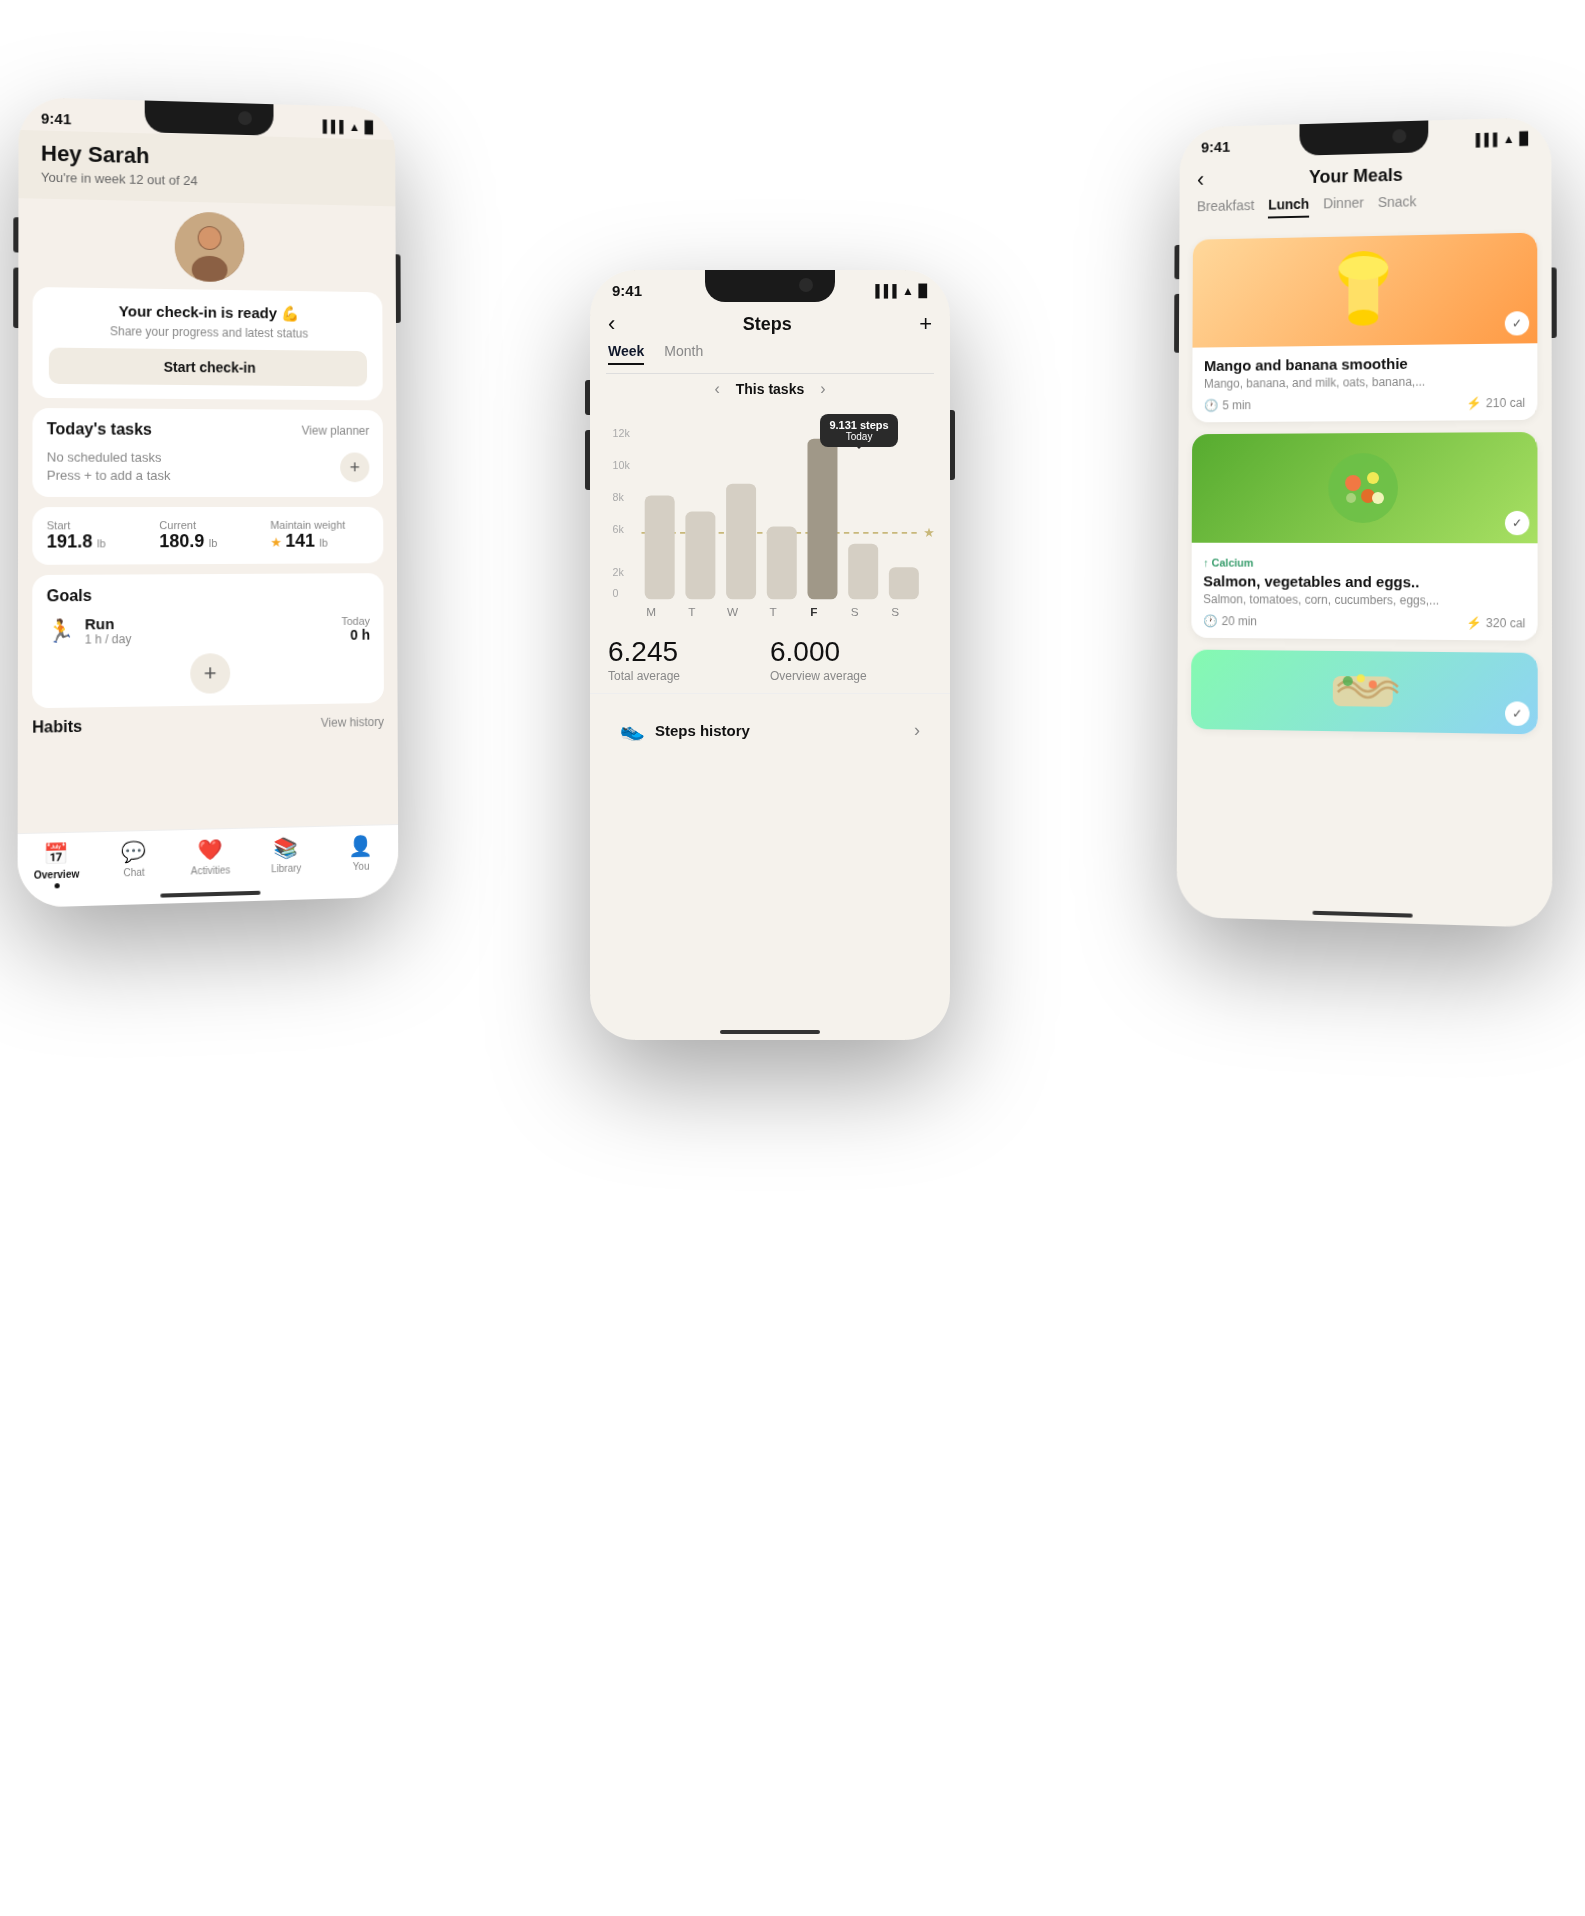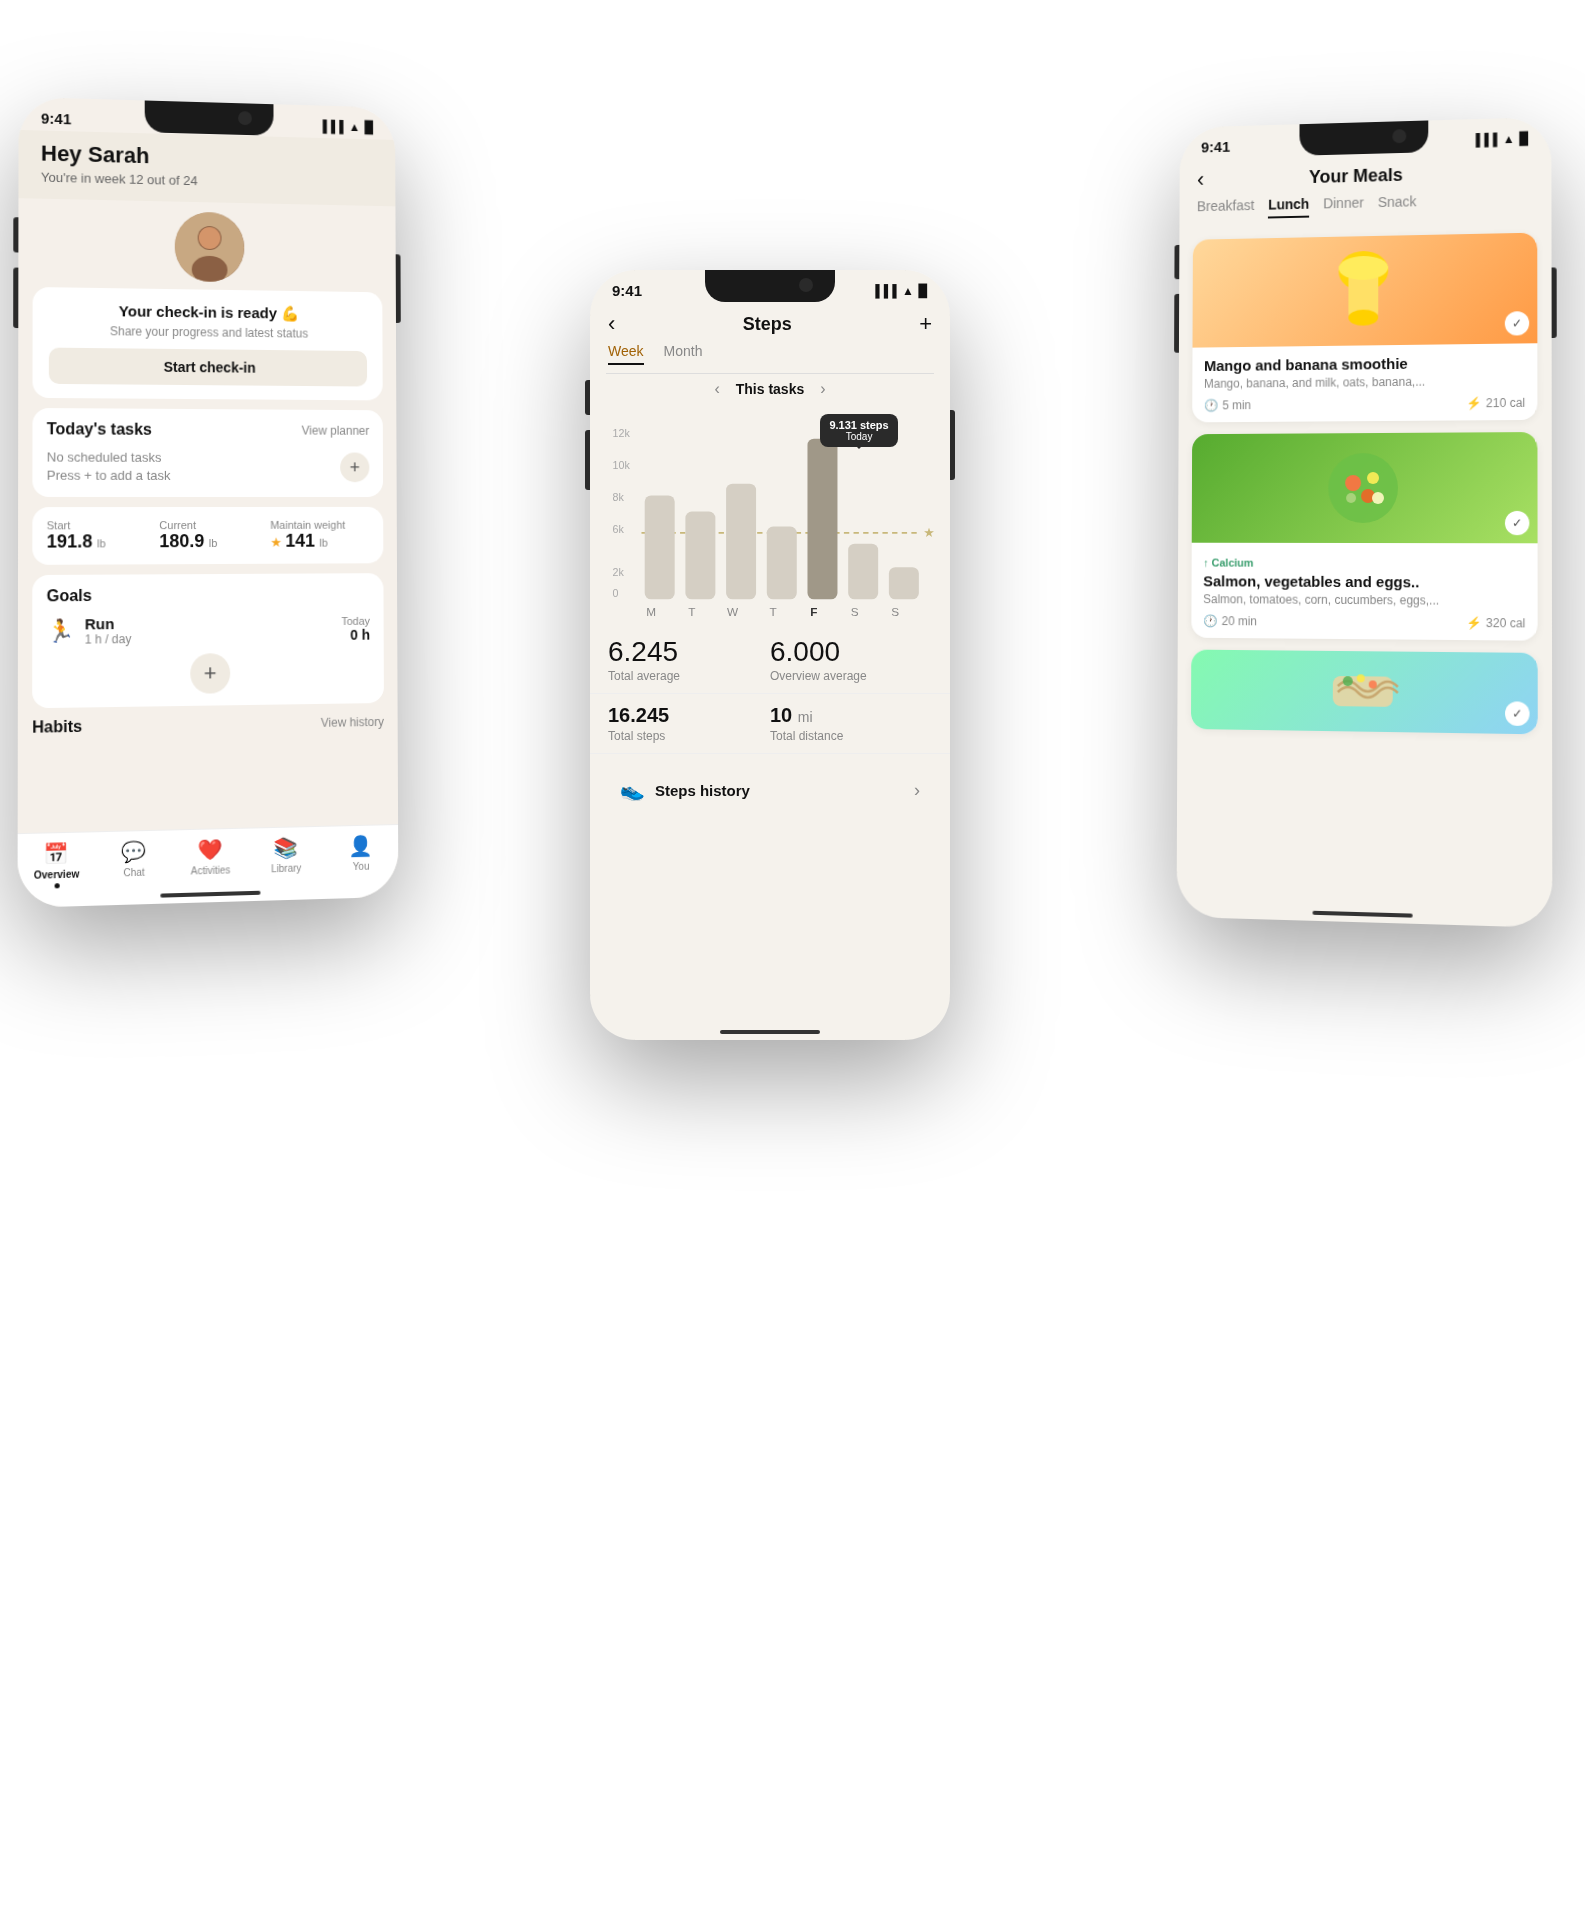--- a/index.html
+++ b/index.html
@@ -234,22 +234,22 @@
       gap: 20px;
       padding: 0 18px 8px;
     }
     .p2-tab {
       font-size: 14px;
       color: #888;
       cursor: pointer;
       padding-bottom: 4px;
     }
     .p2-tab.active {
-      color: #a16207;
-      font-weight: 400;
+      color: #0f172a;
+      font-weight: 700;
       border-bottom: 2px solid #111;
     }
 
     .p2-week-nav {
       display: flex;
       align-items: center;
       justify-content: center;
       gap: 16px;
       padding: 6px 0;
       font-size: 14px;
@@ -674,33 +674,20 @@
       <div class="p2-stat-item">
         <div class="p2-stat-number">6.245</div>
         <div class="p2-stat-desc">Total average</div>
       </div>
       <div class="p2-stat-item">
         <div class="p2-stat-number">6.000</div>
         <div class="p2-stat-desc">Overview average</div>
       </div>
     </div>
 
-    <div class="p2-total-grid">
-      <div>
-        <div class="p2-total-number">16.245</div>
-        <div class="p2-total-desc">Total steps</div>
-      </div>
-      <div>
-        <div class="p2-total-number">
-          <span>10</span>
-          <span style="font-size:14px;font-weight:400;color:#888;">mi</span>
-        </div>
-        <div class="p2-total-desc">Total distance</div>
-      </div>
-    </div>
 
     <div class="p2-history-row">
       <div class="p2-history-left">
         <span class="p2-history-icon">👟</span>
         <span class="p2-history-label">Steps history</span>
       </div>
       <span class="p2-history-arrow">›</span>
     </div>
 
     <div class="home-indicator"></div>

